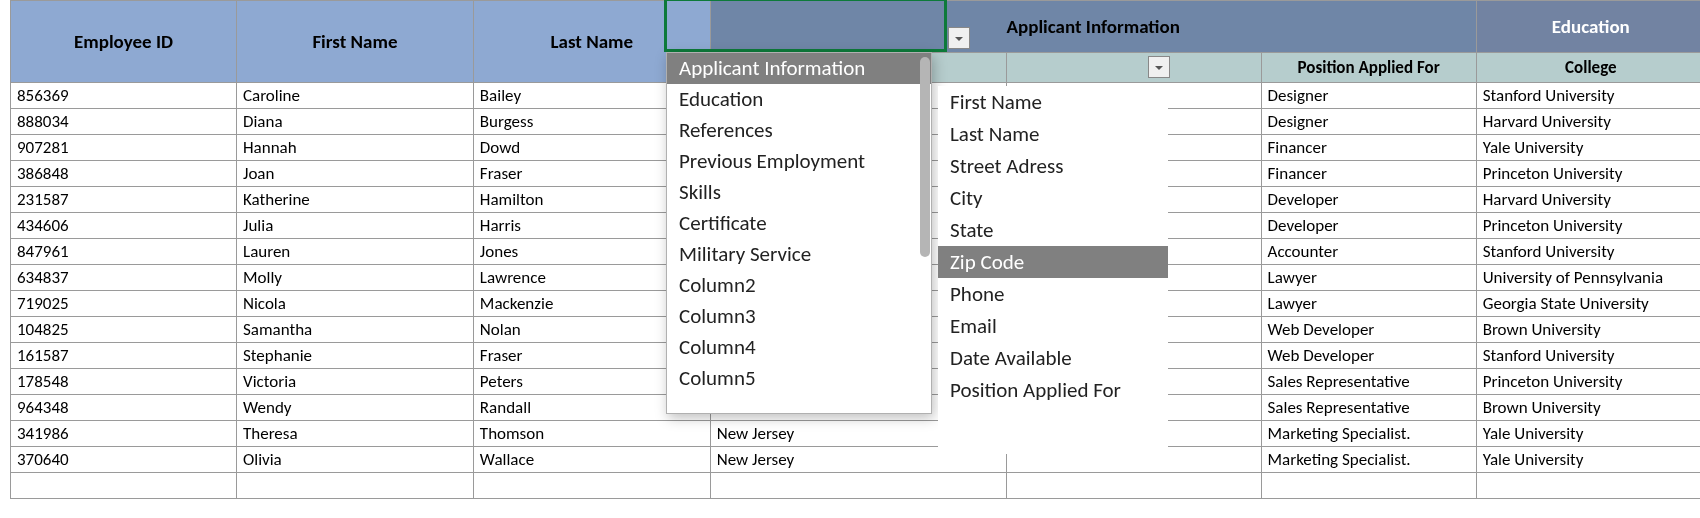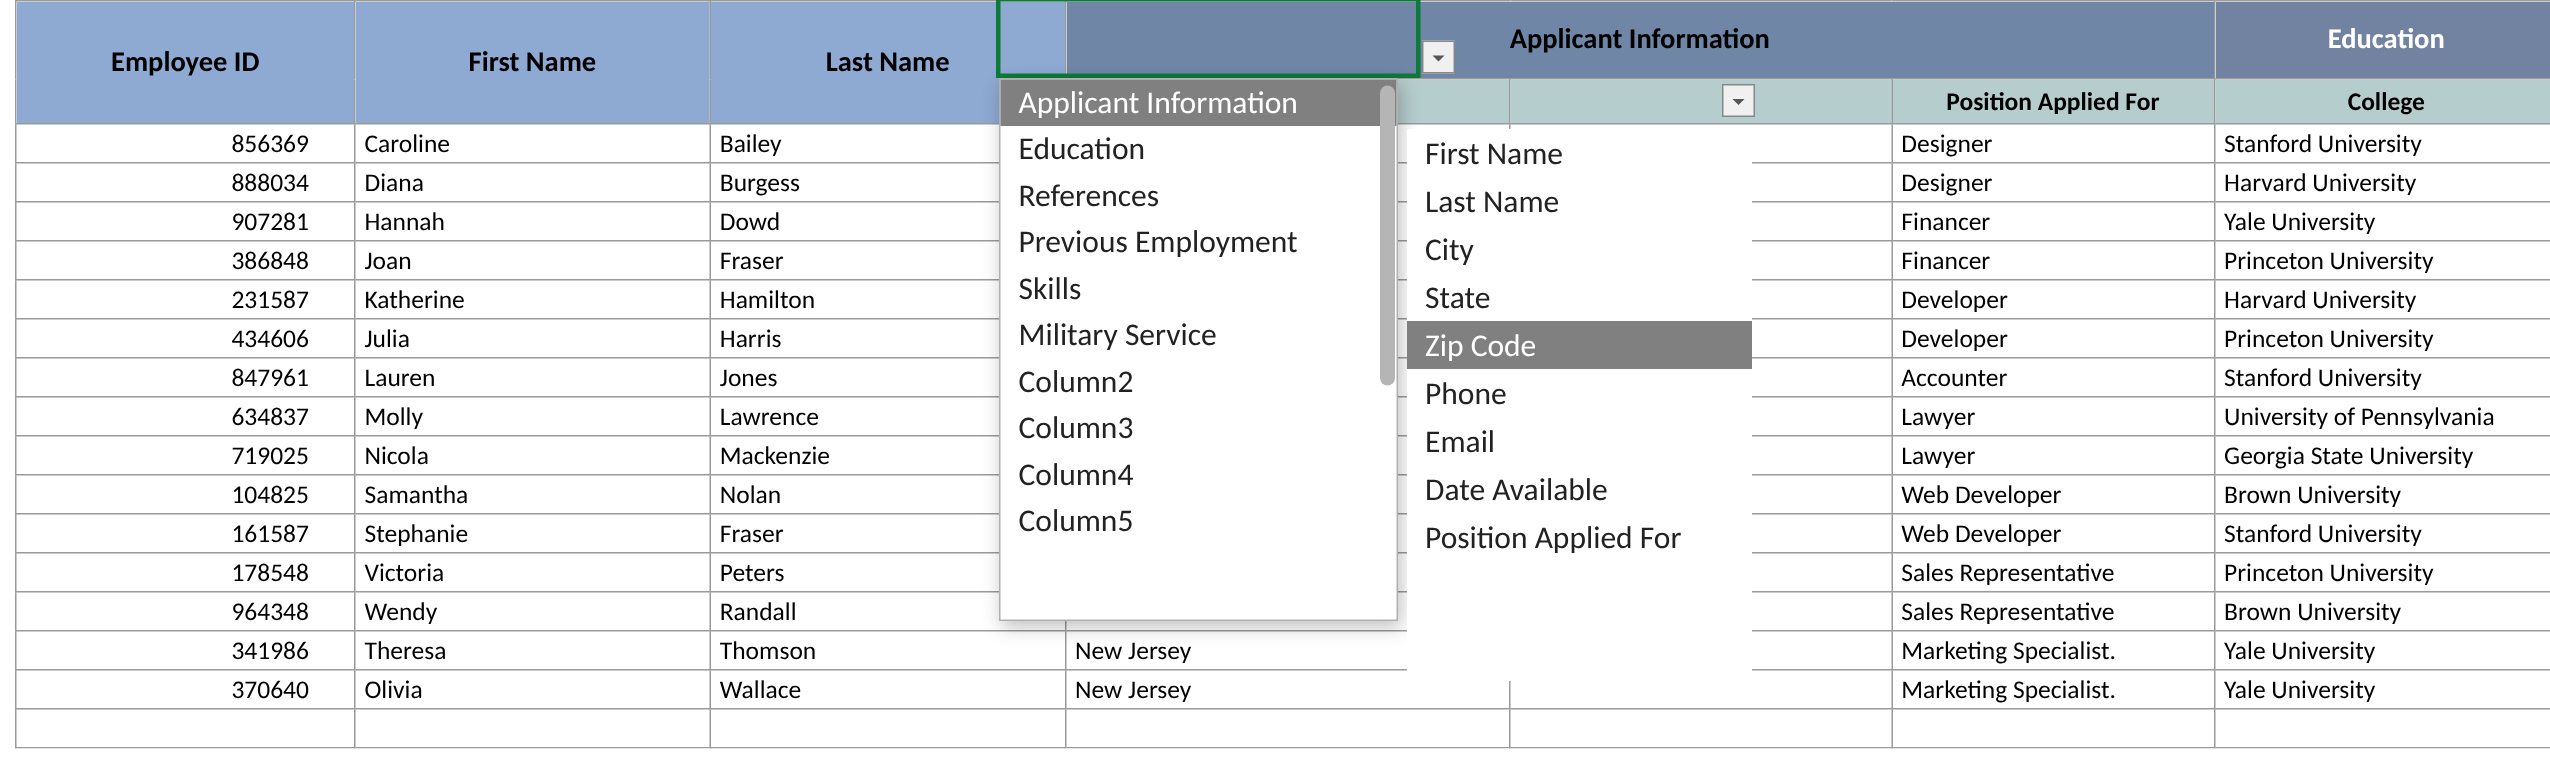--- a/index.html
+++ b/index.html
@@ -49,21 +49,21 @@
       vertical-align: middle;
       text-align: center;
     }
     
     tbody td {
       height: 26px;
       padding: 2px 6px;
       font-size: 17px;
       vertical-align: middle;
     }
-    td.emp-id { text-align: right; padding-right: 30px;}
+    td.emp-id { text-align: left; padding-right: 30px;}
     
     .selection-outline {
       position: absolute;
       border: 3px solid #0d7a3a;
       pointer-events: none;
     }
     
     .dd-arrow {
       position: absolute;
       width: 22px;
@@ -332,30 +332,32 @@
 
   <div class="popup" id="popup-left" style="left:656px; top:52px; width:266px; height:362px;">
     <div class="scrollbar">
       <div class="thumb" style="top:2px; height:200px;"></div>
     </div>
   <div class="item selected">Applicant Information</div>
       <div class="item">Education</div>
       <div class="item">References</div>
       <div class="item">Previous Employment</div>
       <div class="item">Skills</div>
+      <div class="item">Certificate</div>
       <div class="item">Military Service</div>
       <div class="item">Column2</div>
       <div class="item">Column3</div>
       <div class="item">Column4</div>
       <div class="item">Column5</div>
     </div>
 
   <div class="popup right" id="popup-right" style="left:928px; top:86px; width:230px; height:368px; overflow:hidden;">
   <div class="item">First Name</div>
       <div class="item">Last Name</div>
+      <div class="item">Street Adress</div>
       <div class="item">City</div>
       <div class="item">State</div>
       <div class="item selected">Zip Code</div>
       <div class="item">Phone</div>
       <div class="item">Email</div>
       <div class="item">Date Available</div>
       <div class="item">Position Applied For</div>
     </div>
 </div>
 

